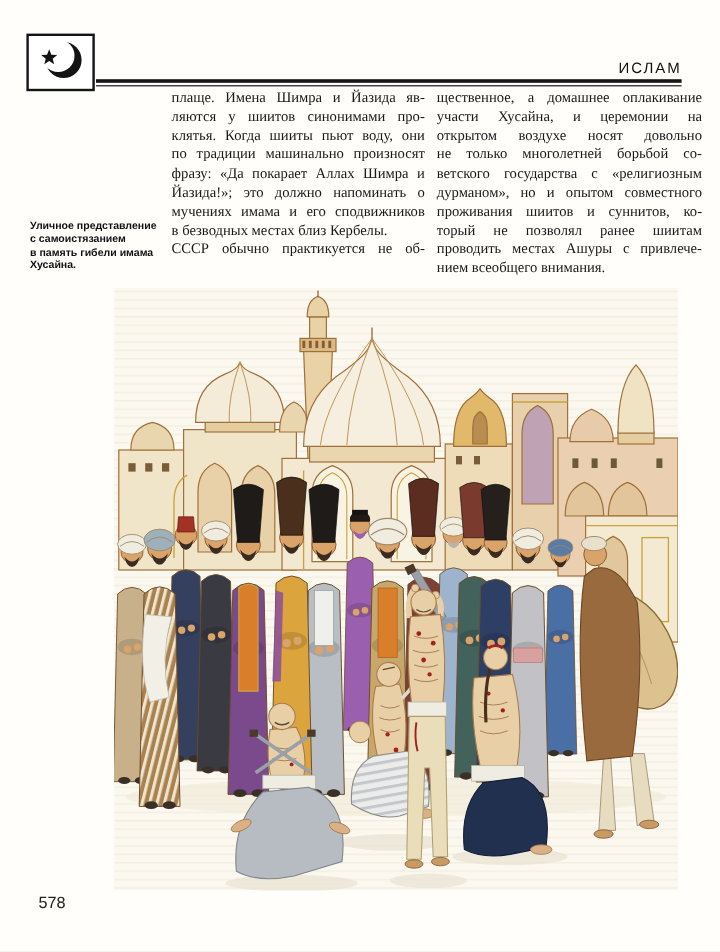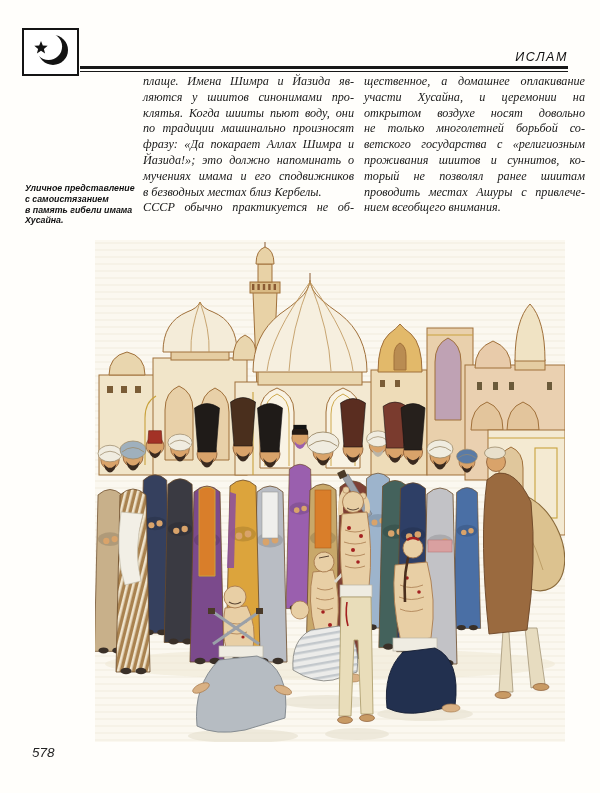--- a/index.html
+++ b/index.html
@@ -1,19 +1,19 @@
 <!DOCTYPE html>
 <html><head>
 <meta charset="utf-8">
 <style>
   html,body{margin:0;padding:0;background:#e8e8e8;}
   .page{
     position:relative;width:600px;height:793px;margin:0 auto;
     background:#fffefb;overflow:hidden;
-    font-family:"Liberation Serif",serif;color:#191919;font-style:italic;
+    font-family:"Liberation Serif",serif;color:#191919;
   }
   
   .logo-box{
     position:absolute;left:22px;top:28px;width:53px;height:44px;
     border:2.5px solid #141414;background:#fff;
   }
   .running-head{
     position:absolute;left:80px;top:50px;width:488px;
     text-align:right;font-family:"Liberation Sans",sans-serif;
     font-size:12.5px;letter-spacing:1.6px;color:#111;font-weight:500;
@@ -77,20 +77,21 @@
       <div class="bl">мучениях имама и его сподвижников</div>
       <div class="bl end">в безводных местах близ Кербелы.</div>
       <div class="bl">СССР обычно практикуется не об-</div>
     </div>
   <div class="col col-right" id="col-right">
       <div class="bl">щественное, а домашнее оплакивание</div>
       <div class="bl">участи Хусайна, и церемонии на</div>
       <div class="bl">открытом воздухе носят довольно</div>
       <div class="bl">не только многолетней борьбой со-</div>
       <div class="bl">ветского государства с «религиозным</div>
+      <div class="bl">дурманом», но и опытом совместного</div>
       <div class="bl">проживания шиитов и суннитов, ко-</div>
       <div class="bl">торый не позволял ранее шиитам</div>
       <div class="bl">проводить местах Ашуры с привлече-</div>
       <div class="bl end">нием всеобщего внимания.</div>
     </div>
 
   <div class="illustration">
   <svg width="470" height="502" viewBox="0 0 470 502">
     <defs>
       <pattern id="tex" width="470" height="7" patternUnits="userSpaceOnUse">

